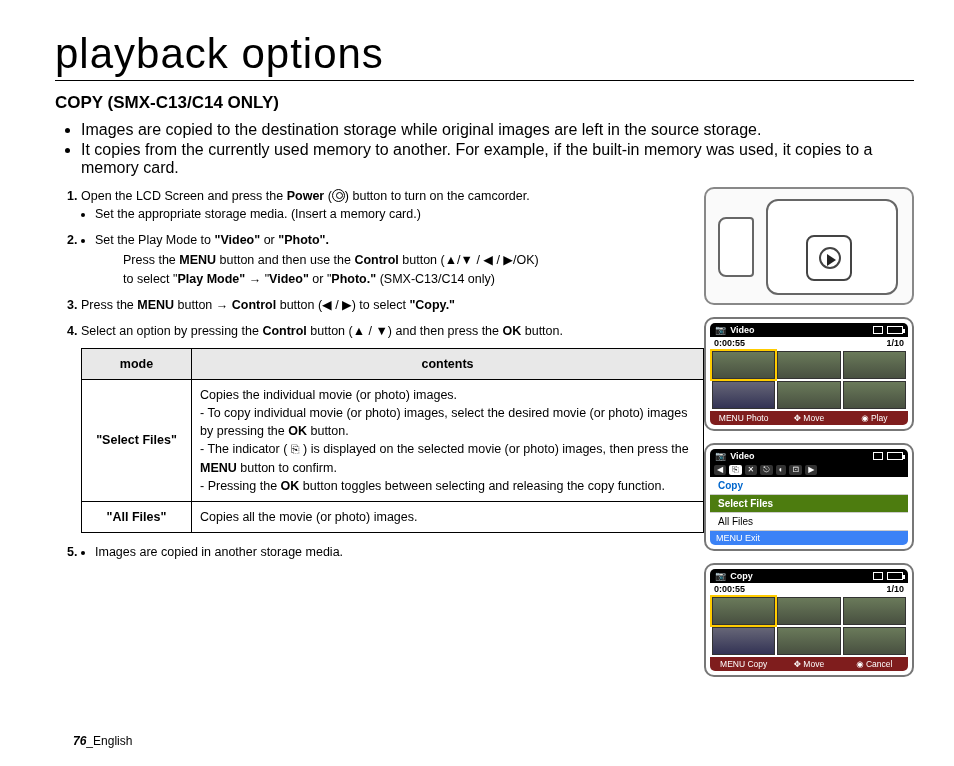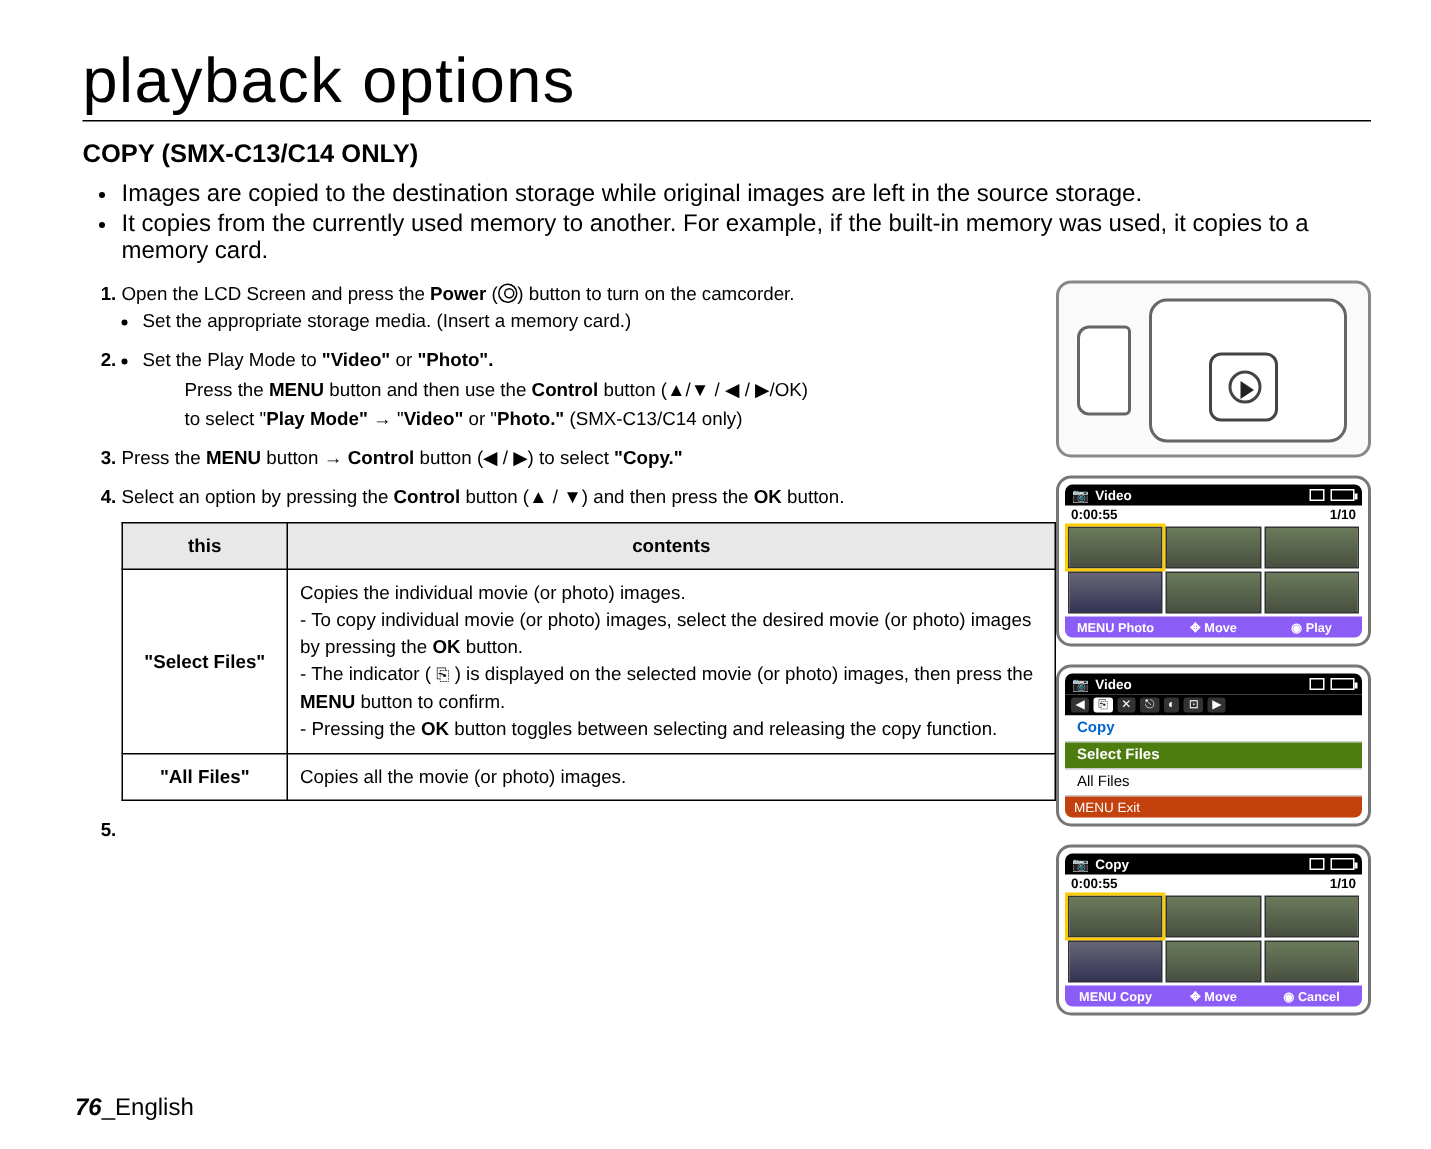--- a/index.html
+++ b/index.html
@@ -43,21 +43,21 @@
   .icon-power::after {
     content: ""; position: absolute; left: 3px; top: 2px;
     width: 5px; height: 5px; border: 1px solid #000; border-radius: 50%;
   }
   .icon-mode::after { content:""; position:absolute; left:4px; top:4px; width:3px; height:3px; background:#000; border-radius:50%; }
   .icon-selcam { display:inline-block; font-size:11px; vertical-align:0; }
   table.opt { border-collapse: collapse; width: 100%; margin: 8px 0 10px 0; font-size: 12.5px; }
   table.opt th, table.opt td { border: 1px solid #000; padding: 6px 8px; vertical-align: top; }
   table.opt th { background: #e8e8e8; text-align: center; font-weight: bold; }
   table.opt td:first-child { text-align: center; font-weight: bold; width: 110px; vertical-align: middle; }
-  .page-num { position: absolute; bottom: 18px; left: 50px; font-size: 16px; }
+  .page-num { position: absolute; bottom: 18px; left: 73px; font-size: 12px; }
   .page-num b { font-style: italic; color:#000; }
 
   
   .camcorder {
     border: 2px solid #888; border-radius: 10px; height: 118px; position: relative;
     background: #fafafa; margin-bottom: 12px; overflow: hidden;
   }
   .cam-body { position:absolute; left:60px; top:10px; width:132px; height:96px; border:2px solid #666; border-radius:12px; background:#fff;}
   .cam-play { position:absolute; left:100px; top:46px; width:46px; height:46px; border:2px solid #444; border-radius:8px; background:#fff; display:flex; align-items:center; justify-content:center;}
   .cam-play span{ display:inline-block; width:0;height:0;border-top:8px solid transparent;border-bottom:8px solid transparent;border-left:13px solid #222; margin-left:2px; border:2px solid #444; border-radius:50%; width:22px;height:22px; position:relative; background:#fff;}
@@ -65,29 +65,29 @@
   .cam-lens { position:absolute; left:12px; top:28px; width:36px; height:60px; border:2px solid #666; border-radius:8px 4px 4px 8px; background:#fff;}
 
   .lcd { border:2px solid #777; border-radius:10px; padding:4px; background:#fff; margin-bottom:12px; }
   .lcd-top { background:#000; color:#fff; border-radius:5px 5px 0 0; padding:2px 5px; font-size:9px; display:flex; align-items:center; gap:4px;}
   .lcd-top .sp{flex:1}
   .lcd-info { display:flex; justify-content:space-between; font-size:9px; padding:1px 4px; font-weight:bold;}
   .thumb-grid { display:grid; grid-template-columns:repeat(3,1fr); gap:2px; padding:2px; }
   .thumb { height:28px; background:linear-gradient(#6a7a5a,#485040); border:1px solid #333; position:relative;}
   .thumb.sel{ outline:2px solid #fc0;}
   .thumb.blue{background:linear-gradient(#667,#335);}
-  .lcd-bot { background:#8b5cf6; color:#fff; border-radius:0 0 5px 5px; padding:2px 4px; font-size:8.5px; display:flex; gap:6px; font-weight:bold;align-items:center;}
+  .lcd-bot { background:#7f1d1d; color:#fff; border-radius:0 0 5px 5px; padding:2px 4px; font-size:8.5px; display:flex; gap:6px; font-weight:normal;align-items:center;}
   .lcd-bot span{flex:1; text-align:center;}
   .menu-bar { background:#000; color:#fff; font-size:9px; padding:2px 4px; display:flex; gap:3px;}
   .tab{ background:#333; padding:0 3px; border-radius:2px; font-size:8px;}
   .tab.act{ background:#fff; color:#000;}
   .menu-row { font-size:10px; padding:3px 8px; border-bottom:1px solid #ccc; background:#fff;}
   .menu-row.copy { color:#06c; font-weight:bold;}
   .menu-row.sel { background:#4d7c0f; color:#fff; font-weight:bold;}
-  .menu-exit { background:#c2410c; color:#fff; font-size:9px; padding:2px 6px; border-radius:0 0 5px 5px;}
+  .menu-exit { background:#3b82f6; color:#fff; font-size:9px; padding:2px 6px; border-radius:0 0 5px 5px;}
   .bat{ display:inline-block; width:16px; height:8px; border:1px solid #fff; position:relative;}
   .bat::after{content:"";position:absolute;right:-3px;top:2px;width:2px;height:4px;background:#fff;}
   .card{display:inline-block;width:10px;height:8px;border:1px solid #fff;}
 </style>
 </head>
 <body>
 
 <div class="page-title">playback options</div>
 <div class="section-heading">COPY (SMX-C13/C14 ONLY)</div>
 
@@ -124,40 +124,43 @@
         </span>
       </li>
       <li>
         <span class="body">
           <span>Select an option by pressing the </span><b>Control</b><span> button (▲ / ▼) and then press the </span><b>OK</b><span> button.</span>
         </span>
 
         <table class="opt">
           <tbody>
               <tr>
-            <th>this</th>
+            <th>mode</th>
             <th>contents</th>
           </tr>
           <tr>
             <td>"Select Files"</td>
             <td style="font-weight:normal">
               <span>Copies the individual movie (or photo) images.</span>
               <div>- <span>To copy individual movie (or photo) images, select the desired movie (or photo) images by pressing the </span><b>OK</b><span> button.</span></div>
               <div>- <span>The indicator (</span> <span class="icon-selcam">⎘</span> <span>) is displayed on the selected movie (or photo) images, then press the </span><b>MENU</b><span> button to confirm.</span></div>
               <div>- <span>Pressing the </span><b>OK</b><span> button toggles between selecting and releasing the copy function.</span></div>
             </td>
           </tr>
           <tr>
             <td>"All Files"</td>
             <td style="font-weight:normal">Copies all the movie (or photo) images.</td>
           </tr>
         </tbody>
           </table>
       </li>
       <li>
+        <ul class="sub">
+            <li>Images are copied in another storage media.</li>
+          </ul>
       </li>
     </ol>
   </div>
 
   <div class="right-col">
     <div class="camcorder">
       <div class="cam-lens"></div>
       <div class="cam-body"></div>
       <div class="cam-play">
           <span></span>

